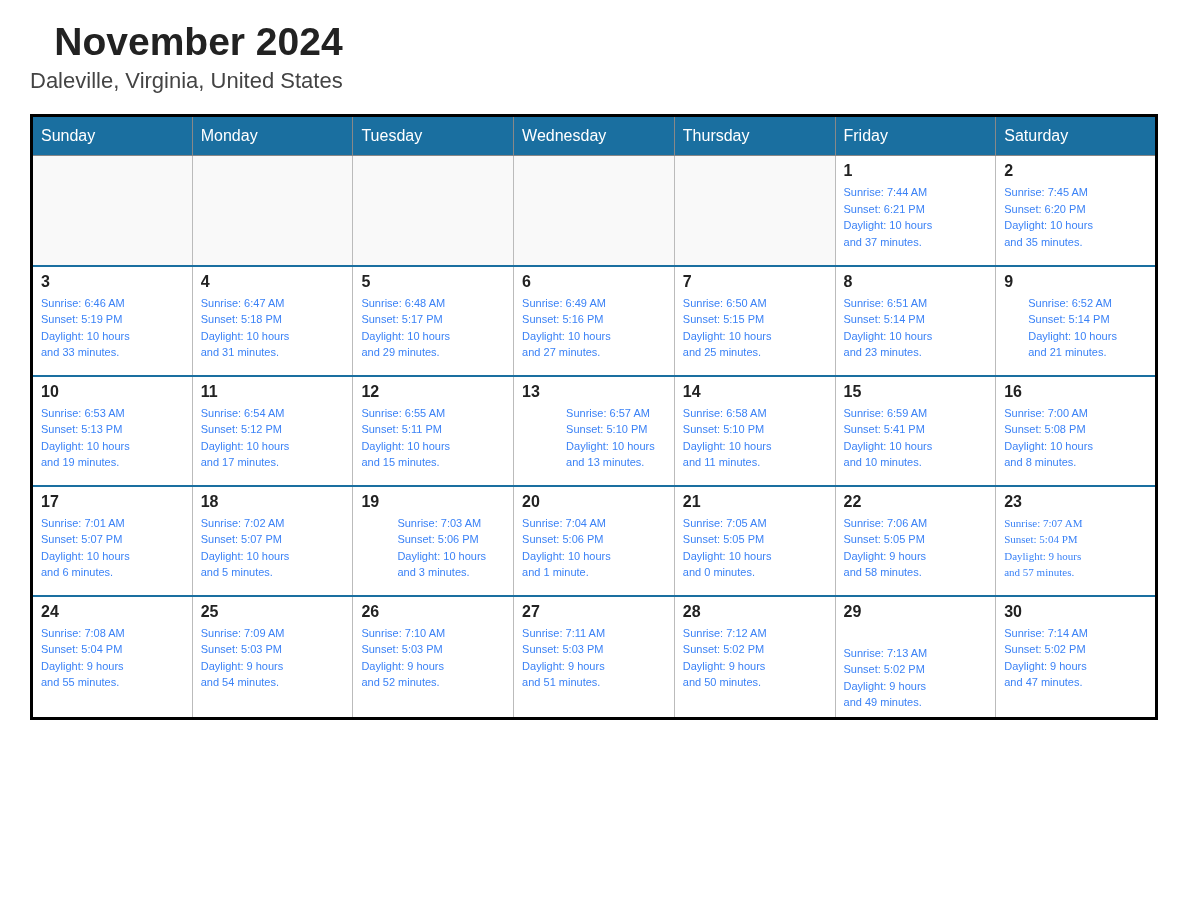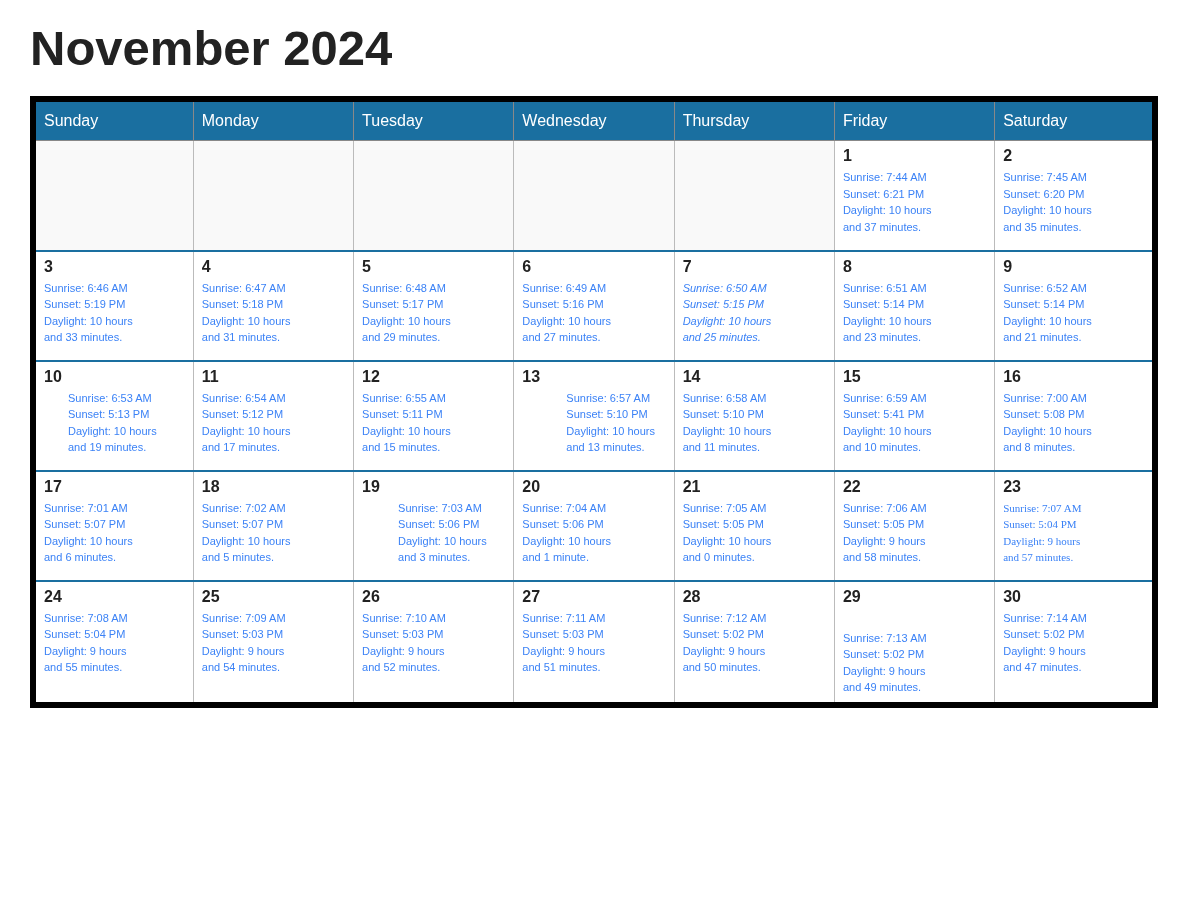--- a/index.html
+++ b/index.html
@@ -41,33 +41,33 @@
     .logo-blue {
       font-size: 28px;
       font-weight: bold;
       color: #1a7abf;
       margin-left: 4px;
     }
     .title-area {
       text-align: right;
     }
     .calendar-title {
-      font-size: 49px;
+      font-size: 39px;
       font-weight: bold;
       color: #222;
     }
     .calendar-subtitle {
       font-size: 22px;
       color: #444;
       margin-top: 4px;
     }
     .calendar-table {
       width: 100%;
       border-collapse: collapse;
-      border: 6px solid #000000;
+      border: 3px solid #000000;
     }
     .calendar-table th {
       background-color: #1a6fa0;
       color: #fff;
       font-size: 16px;
       font-weight: normal;
       padding: 10px 8px;
       text-align: left;
       border: 1px solid #888;
     }
@@ -98,20 +98,21 @@
     .row-divider td {
       border-top: 2px solid #1a6fa0;
     }
   </style>
 </head>
 <body>
 
 <div class="header-area">
   <div class="title-area">
     <div class="calendar-title">November 2024</div>
+    <div class="calendar-subtitle">Daleville, Virginia, United States</div>
   </div>
 </div>
 
 <table class="calendar-table">
   <thead>
     <tr>
     <th>Sunday</th>
         <th>Monday</th>
         <th>Tuesday</th>
         <th>Wednesday</th>
@@ -166,44 +167,44 @@
         </td>
         <td>
           <div class="day-number">6</div>
           <div class="day-info" style="white-space: pre-line;">Sunrise: 6:49 AM
 Sunset: 5:16 PM
 Daylight: 10 hours
 and 27 minutes.</div>
         </td>
         <td>
           <div class="day-number">7</div>
-          <div class="day-info" style="white-space: pre-line; font-style: italic;">Sunrise: 6:50 AM
+          <div class="day-info" style="white-space: pre-line;">Sunrise: 6:50 AM
 Sunset: 5:15 PM
 Daylight: 10 hours
 and 25 minutes.</div>
         </td>
         <td>
           <div class="day-number">8</div>
           <div class="day-info" style="white-space: pre-line;">Sunrise: 6:51 AM
 Sunset: 5:14 PM
 Daylight: 10 hours
 and 23 minutes.</div>
         </td>
         <td>
           <div class="day-number">9</div>
-          <div class="day-info" style="white-space: pre-line;">Sunrise: 6:52 AM
+          <div class="day-info" style="white-space: pre-line; margin-left: 24px;">Sunrise: 6:52 AM
 Sunset: 5:14 PM
 Daylight: 10 hours
 and 21 minutes.</div>
         </td>
       </tr>
       <tr class="row-divider">
         <td>
           <div class="day-number">10</div>
-          <div class="day-info" style="white-space: pre-line; margin-left: 24px;">Sunrise: 6:53 AM
+          <div class="day-info" style="white-space: pre-line;">Sunrise: 6:53 AM
 Sunset: 5:13 PM
 Daylight: 10 hours
 and 19 minutes.</div>
         </td>
         <td>
           <div class="day-number">11</div>
           <div class="day-info" style="white-space: pre-line;">Sunrise: 6:54 AM
 Sunset: 5:12 PM
 Daylight: 10 hours
 and 17 minutes.</div>

